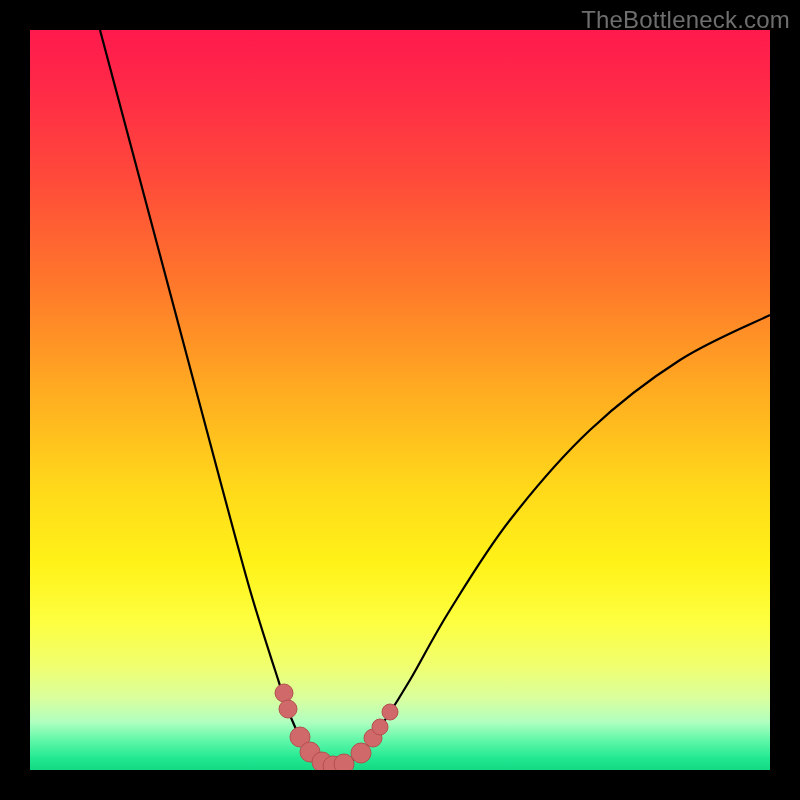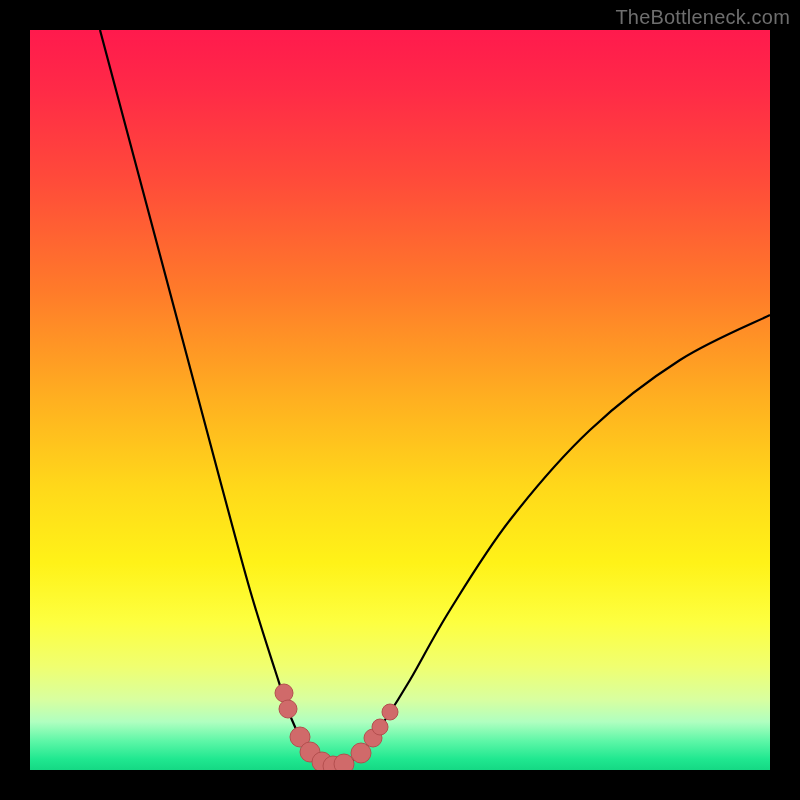--- a/index.html
+++ b/index.html
@@ -17,21 +17,21 @@
     top: 30px;
     width: 740px;
     height: 740px;
     background: #000;
   }
   .watermark {
     position: absolute;
     top: 6px;
     right: 10px;
     color: #6e6e6e;
-    font-size: 20px;
+    font-size: 24px;
     font-weight: 500;
     letter-spacing: 0.2px;
     z-index: 10;
   }
   svg {
     display: block;
   }
 </style>
 </head>
 <body>

